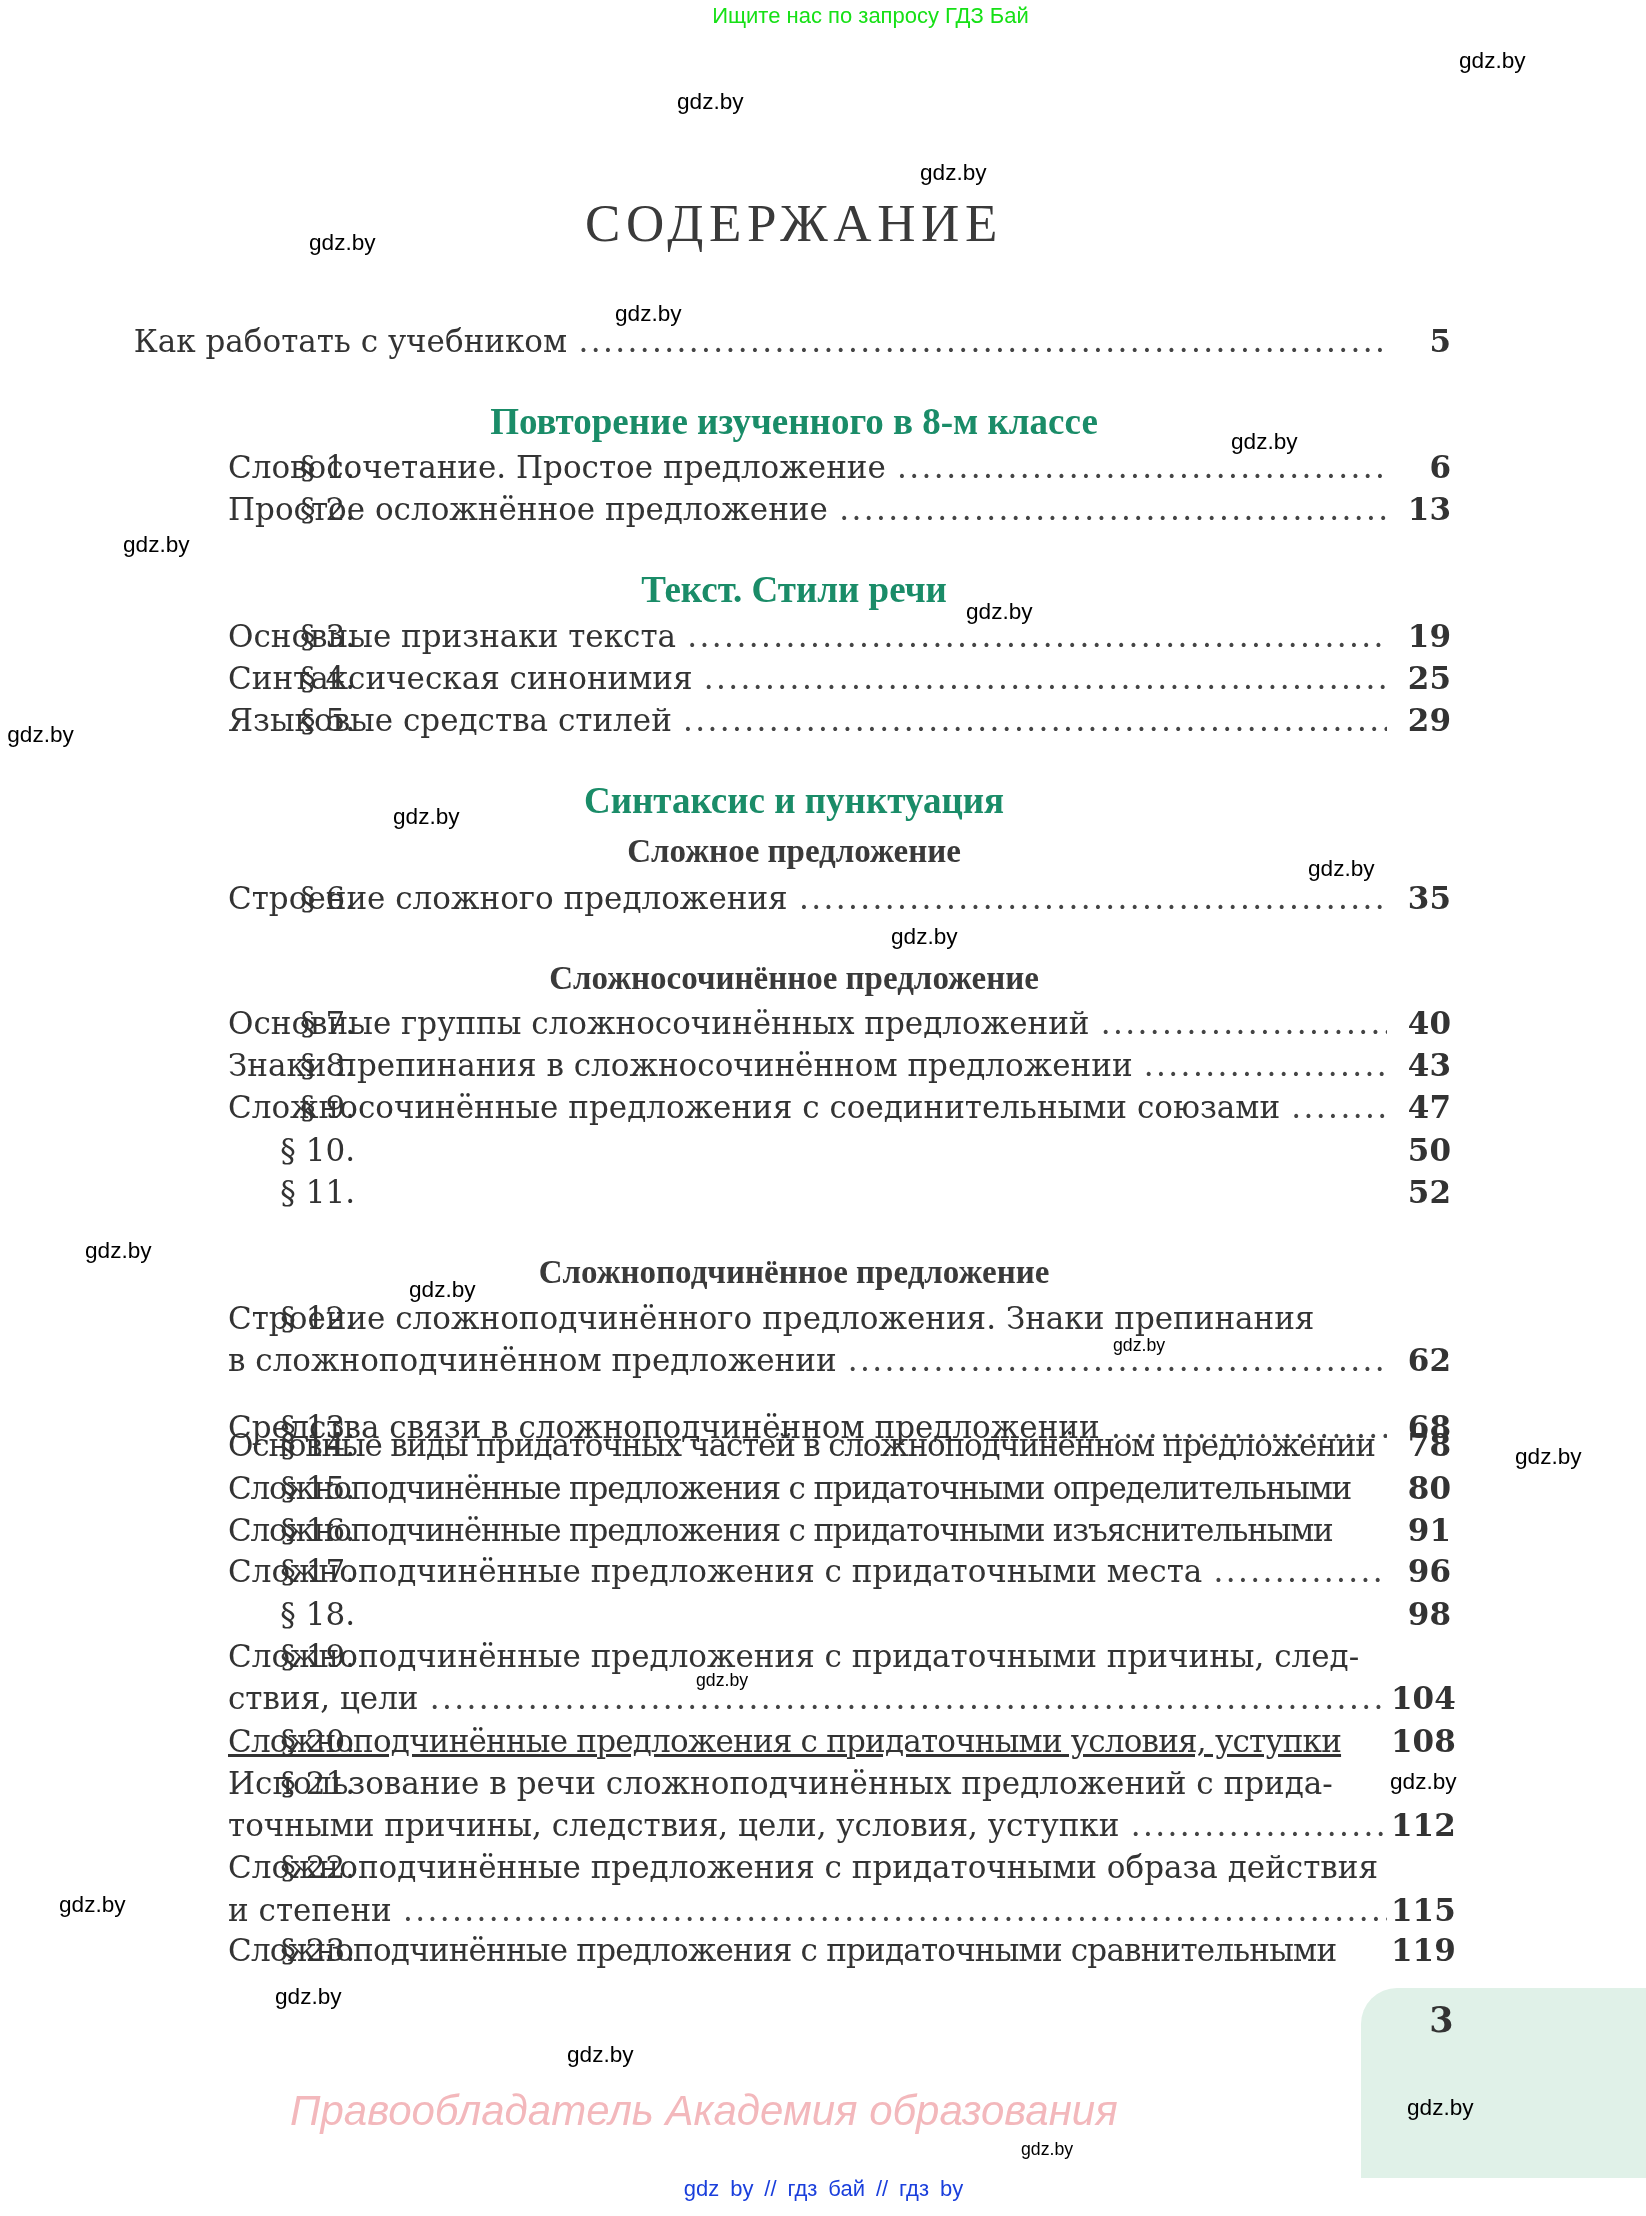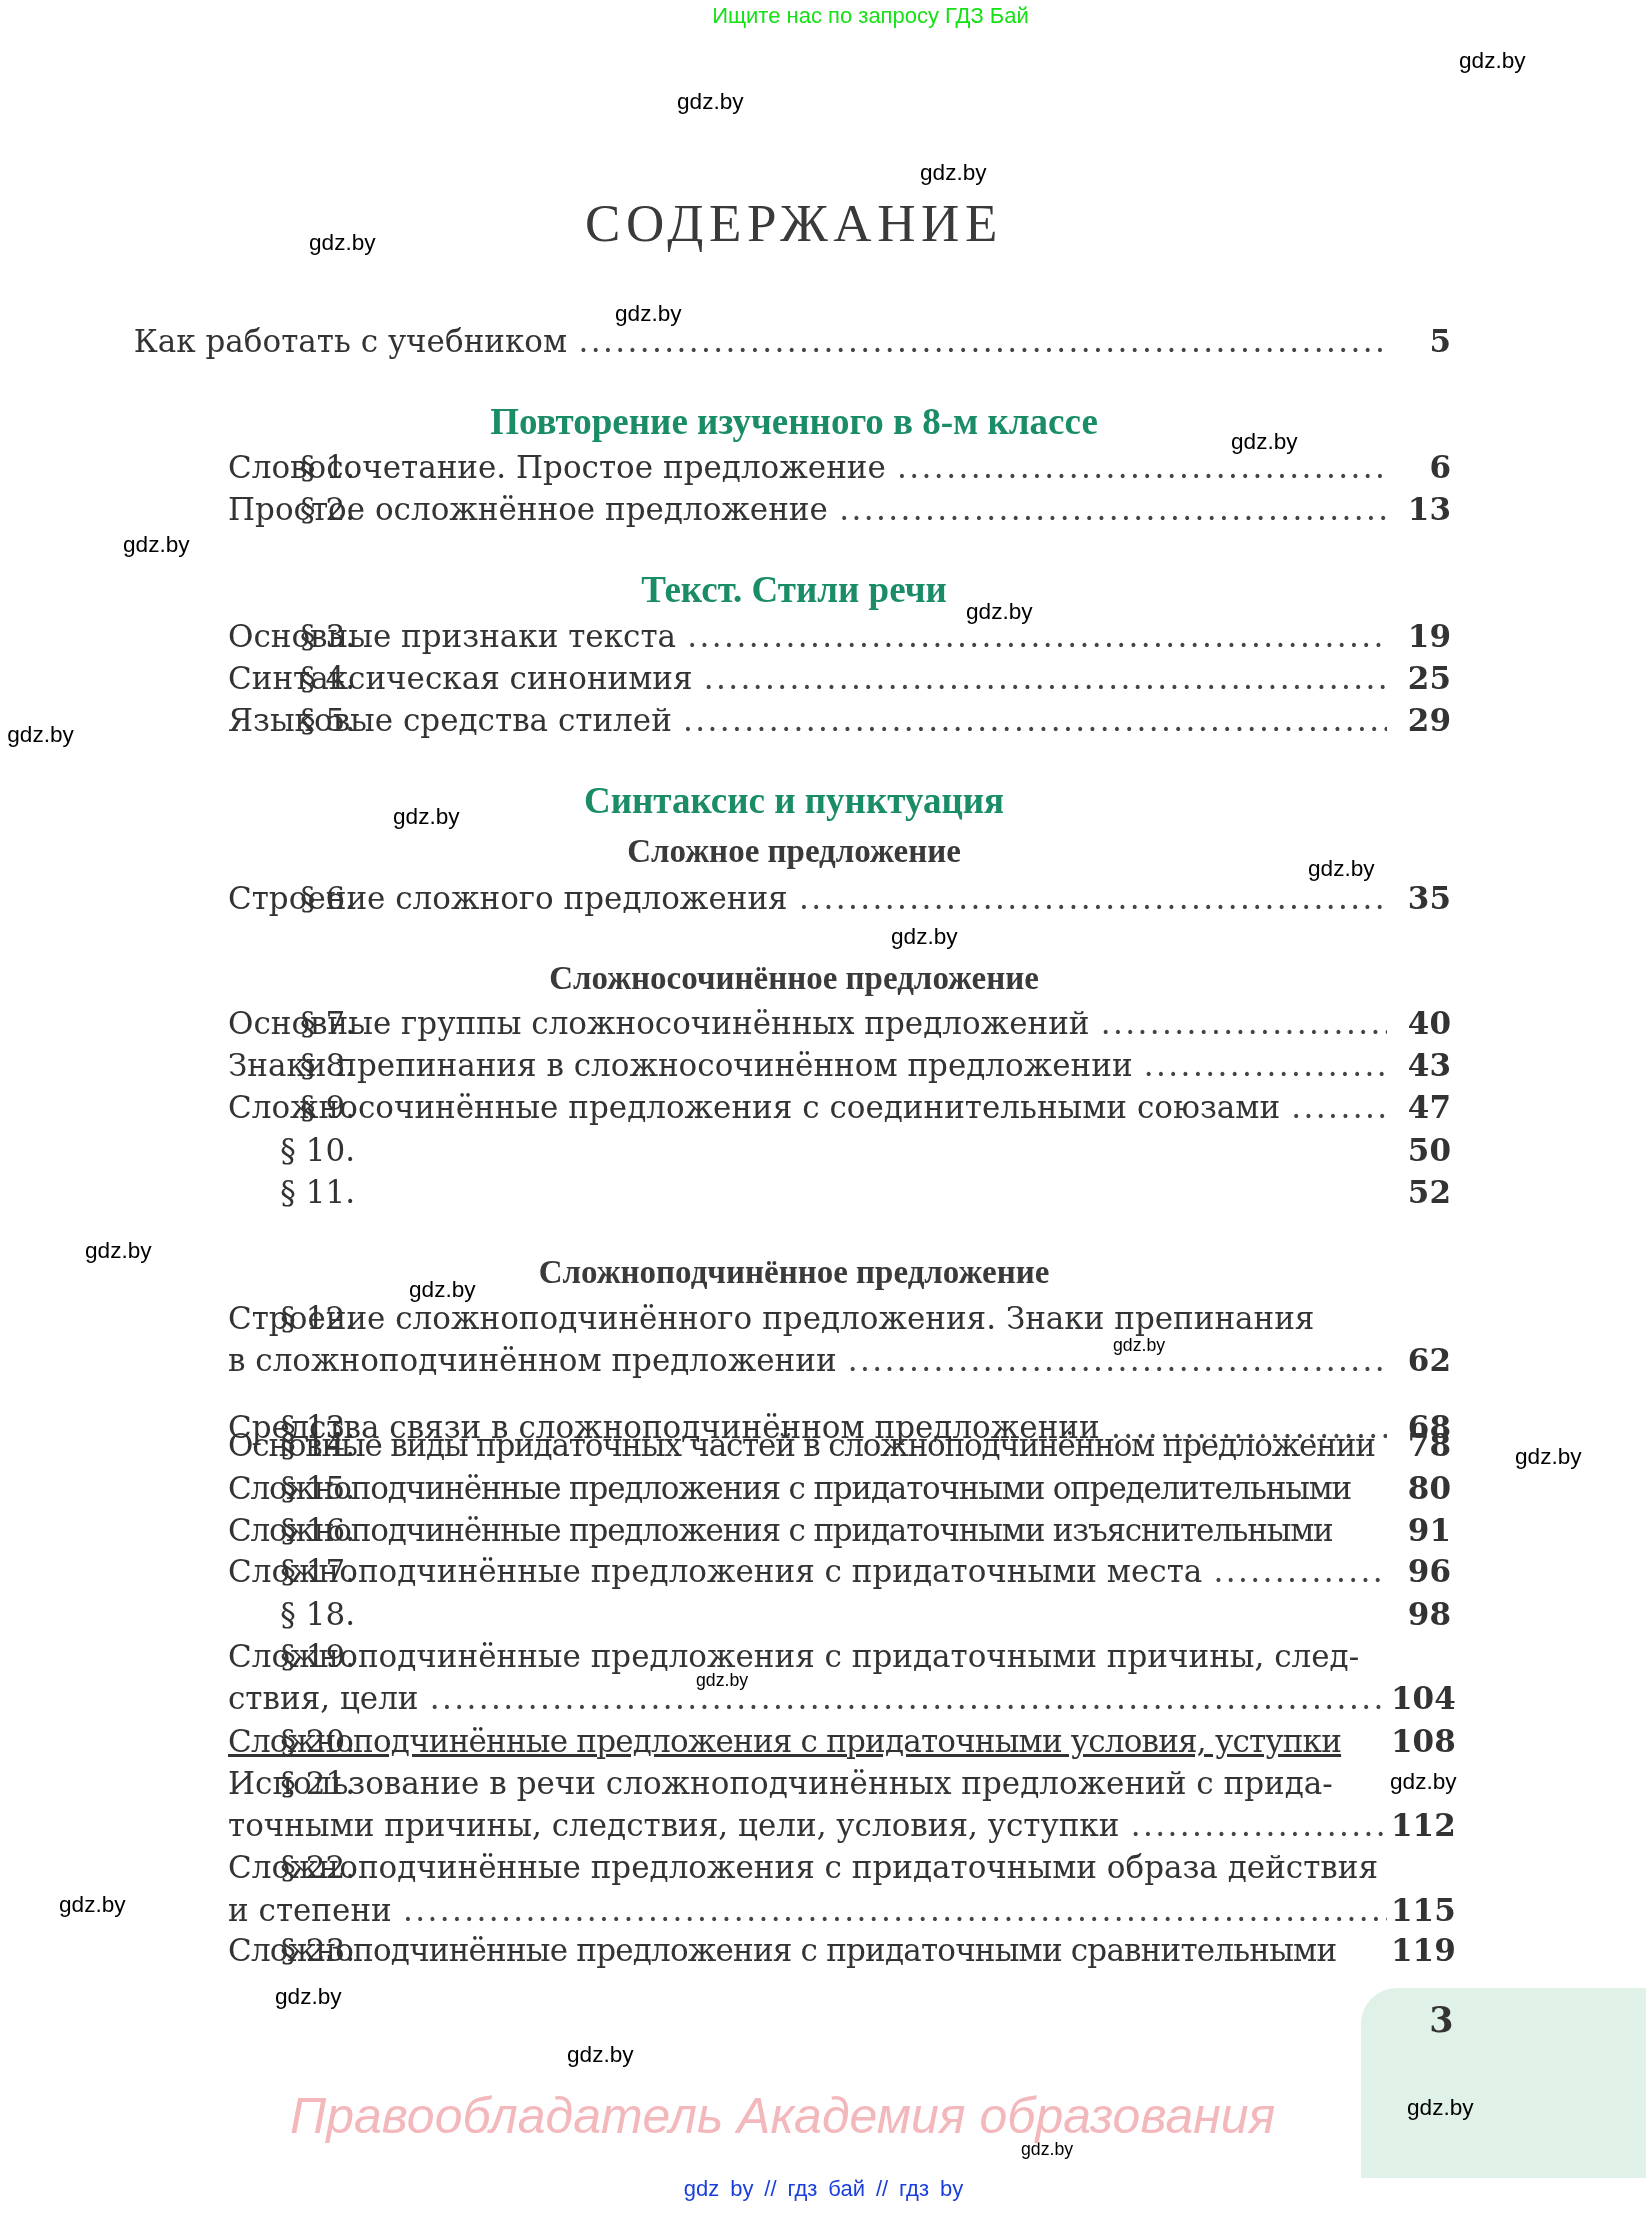--- a/index.html
+++ b/index.html
@@ -22,21 +22,21 @@
   .row .text .t { flex:0 0 auto; }
   .row .text .dots { flex:1 1 auto; overflow:hidden; margin-left:11.3px; letter-spacing:2.4px; color:#444; }
   .row .text .dots::before { content:"....................................................................................................................................................................................................................."; }
   .row .page { position:absolute; right:0; width:60px; text-align:right; font-weight:bold; }
   .row.intro .text { left:4.8px; }
   .row.wrap .text { right:0; }
   .page-box { left:1361px; top:1988px; width:285px; height:190px; background:#e0f1e8;
               border-top-left-radius:36px; }
   .page-num { left:1361px; width:161px; top:1999px; text-align:center; font-size:35px; font-weight:bold; color:#333; }
   .holder { left:290px; top:2087px; font-family:"Liberation Sans", sans-serif; font-style:italic;
-            font-size:50px; color:#f3b8bc; }
+            font-size:42px; color:#f3b8bc; }
   .footer { left:0; width:1647px; top:2176px; text-align:center; font-family:"Liberation Sans", sans-serif;
             font-size:22px; color:#1a3fdc; word-spacing:4.8px; }
 </style>
 </head>
 <body>
 
 <div class="abs top-banner">Ищите нас по запросу ГДЗ Бай</div>
 
 <div class="abs wm" style="left:1459px;top:48px;">gdz.by</div>
 <div class="abs wm" style="left:677px;top:89px;">gdz.by</div>

